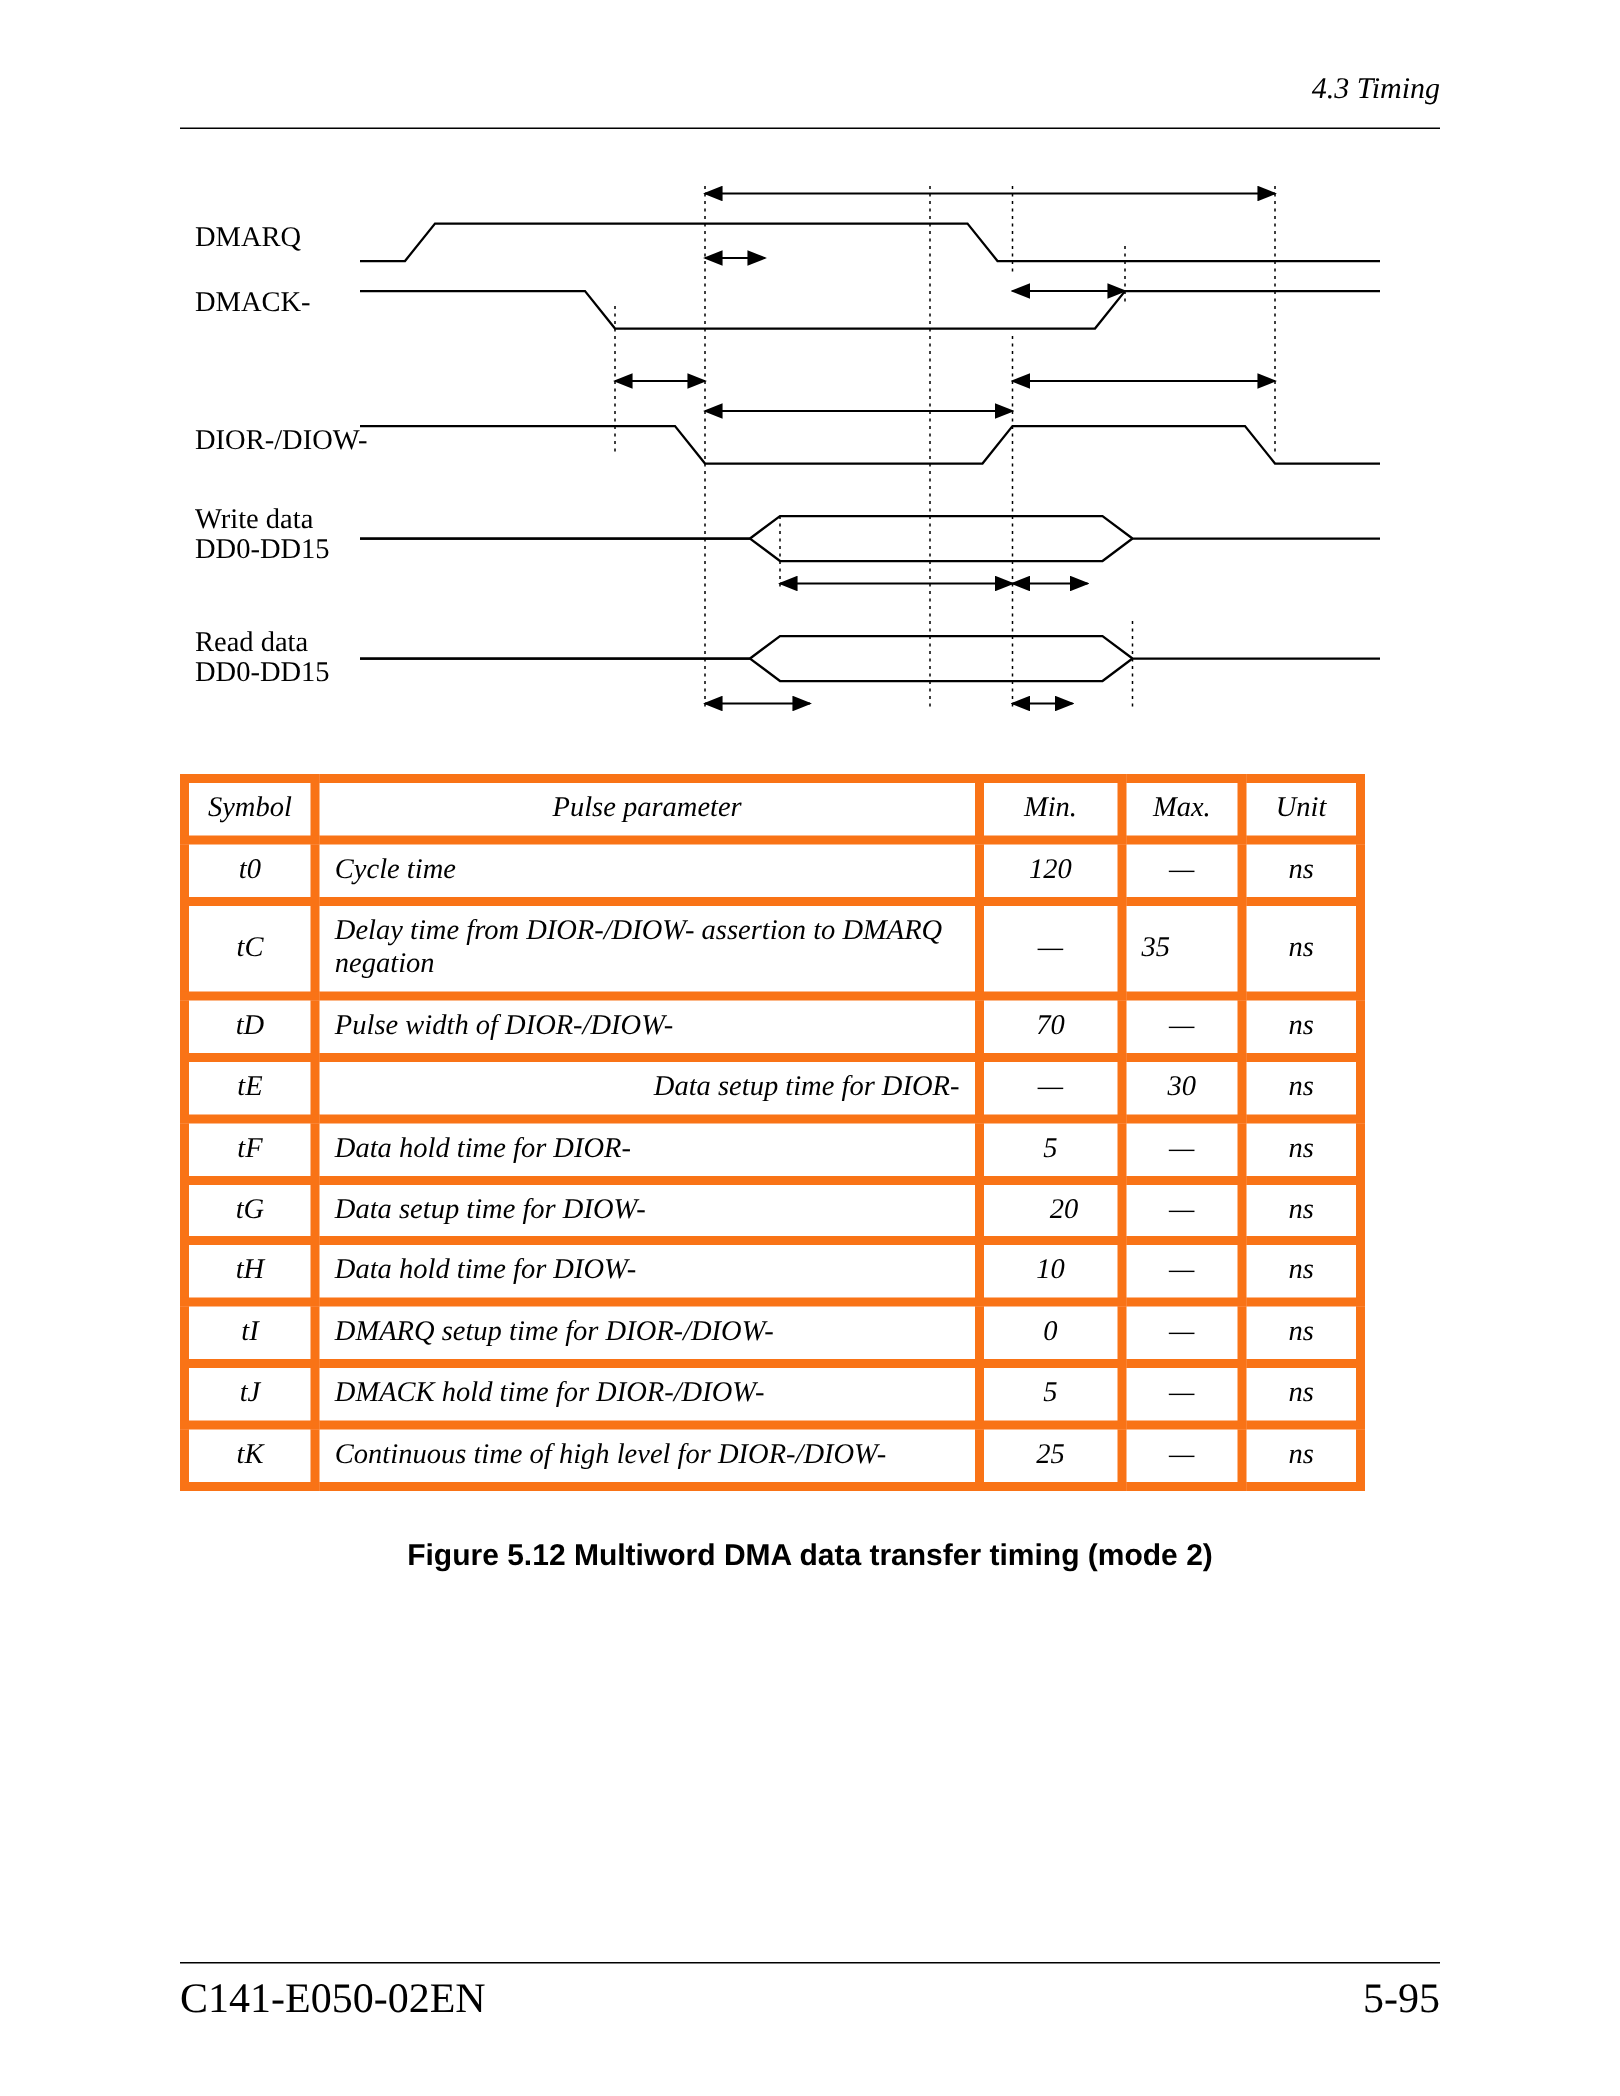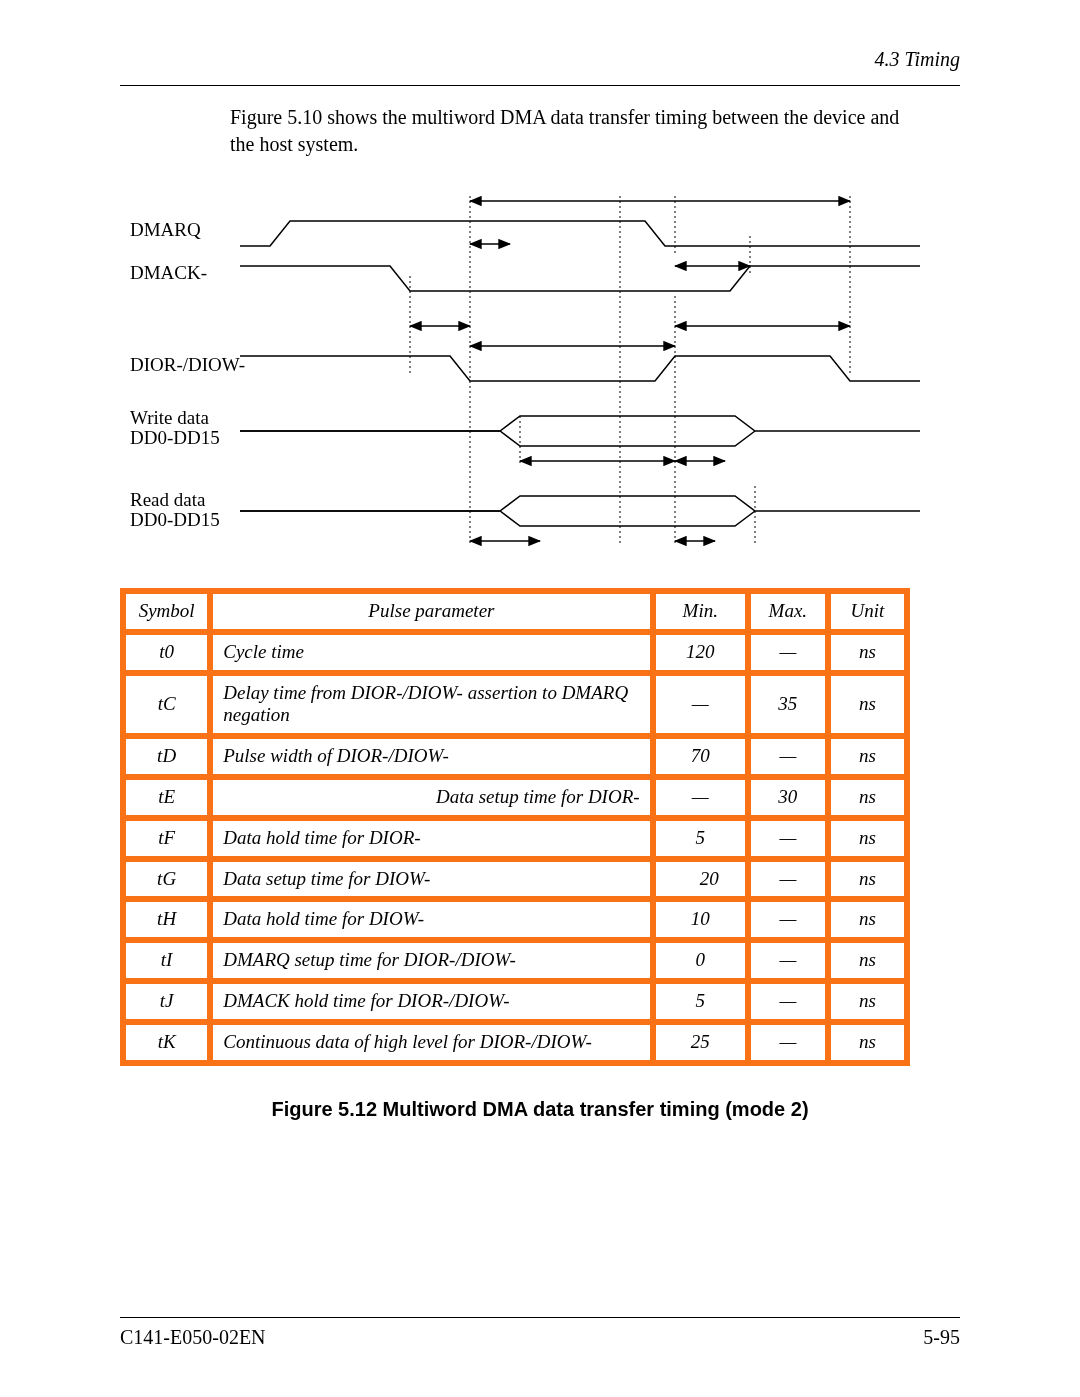--- a/index.html
+++ b/index.html
@@ -76,33 +76,32 @@
     position: absolute;
     left: 120px;
     right: 120px;
     bottom: 48px;
   }
   .footer-rule {
     border-top: 1.5px solid #000;
     padding-top: 8px;
     display: flex;
     justify-content: space-between;
-    font-size: 20px;
+    font-size: 28px;
   }
 </style>
 </head>
 <body>
 
 <div class="page">
 
   <div class="header-label">4.3  Timing</div>
   <div class="header-rule"></div>
 
 
-  <div class="intro">Figure 5.10 shows the multiword DMA data transfer timing between the device and the host system.</div>
 
   <div class="diagram-wrap">
     <svg width="820" height="390" viewBox="0 0 820 390" font-family="Times New Roman, serif" font-size="19" fill="#000" stroke="#000">
       <defs>
         <marker id="ah-r" markerWidth="10" markerHeight="8" refX="9" refY="4" orient="auto">
           <path d="M0,0 L10,4 L0,8 Z" fill="#000" stroke="none"></path>
         </marker>
         <marker id="ah-l" markerWidth="10" markerHeight="8" refX="1" refY="4" orient="auto">
           <path d="M10,0 L0,4 L10,8 Z" fill="#000" stroke="none"></path>
         </marker>
@@ -199,21 +198,21 @@
           <td class="col-sym" style="text-align: center;">t0</td>
           <td class="col-param" style="text-align: left;">Cycle time</td>
           <td class="col-num" style="text-align: center;">120</td>
           <td class="col-num" style="text-align: center;">—</td>
           <td class="col-num" style="text-align: center;">ns</td>
         </tr>
         <tr>
           <td class="col-sym" style="text-align: center;">tC</td>
           <td class="col-param" style="text-align: left;">Delay time from DIOR-/DIOW- assertion to DMARQ negation</td>
           <td class="col-num" style="text-align: center;">—</td>
-          <td class="col-num" style="text-align: center;">35</td>
+          <td class="col-num" style="text-align: left;">35</td>
           <td class="col-num" style="text-align: center;">ns</td>
         </tr>
         <tr>
           <td class="col-sym" style="text-align: center;">tD</td>
           <td class="col-param" style="text-align: left;">Pulse width of DIOR-/DIOW-</td>
           <td class="col-num" style="text-align: center;">70</td>
           <td class="col-num" style="text-align: center;">—</td>
           <td class="col-num" style="text-align: center;">ns</td>
         </tr>
         <tr>
@@ -253,21 +252,21 @@
         </tr>
         <tr>
           <td class="col-sym" style="text-align: center;">tJ</td>
           <td class="col-param" style="text-align: left;">DMACK hold time for DIOR-/DIOW-</td>
           <td class="col-num" style="text-align: center;">5</td>
           <td class="col-num" style="text-align: center;">—</td>
           <td class="col-num" style="text-align: center;">ns</td>
         </tr>
         <tr>
           <td class="col-sym" style="text-align: center;">tK</td>
-          <td class="col-param" style="text-align: left;">Continuous data of high level for DIOR-/DIOW-</td>
+          <td class="col-param" style="text-align: left;">Continuous time of high level for DIOR-/DIOW-</td>
           <td class="col-num" style="text-align: center;">25</td>
           <td class="col-num" style="text-align: center;">—</td>
           <td class="col-num" style="text-align: center;">ns</td>
         </tr>
       </tbody>
   </table>
 
   <div class="figcap">Figure 5.12  Multiword DMA data transfer timing (mode 2)</div>
 
   <div class="footer">

